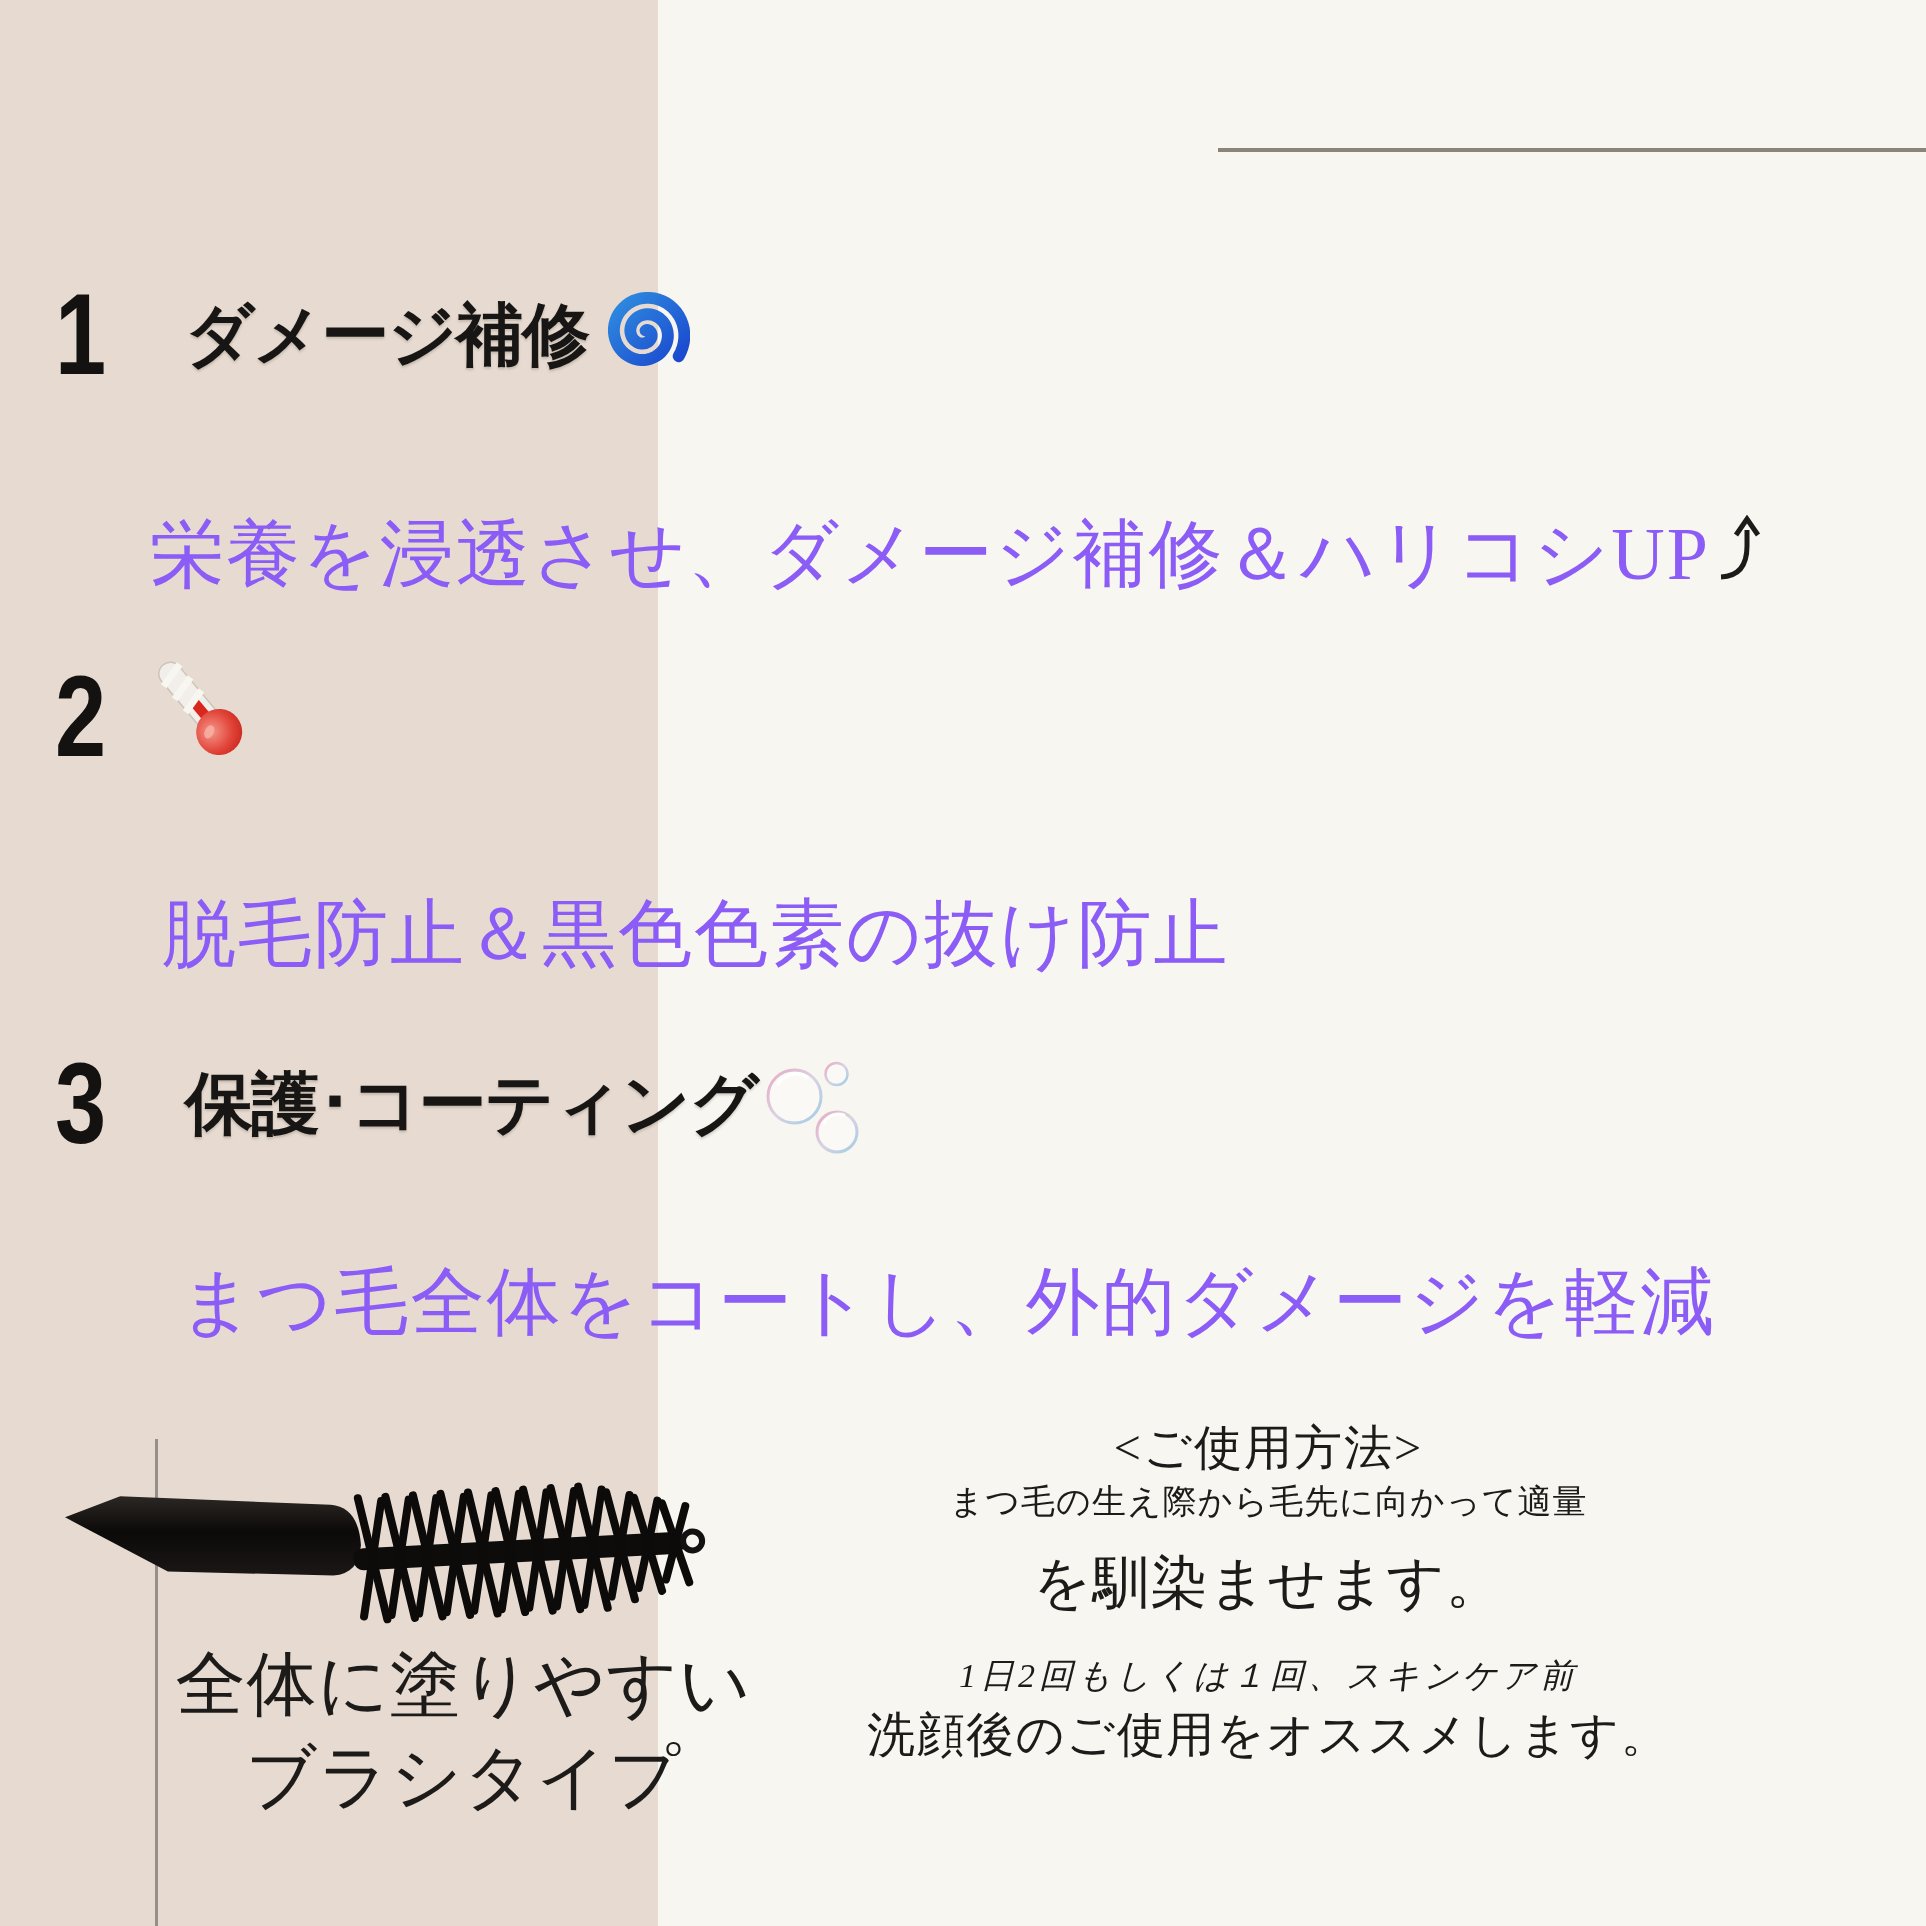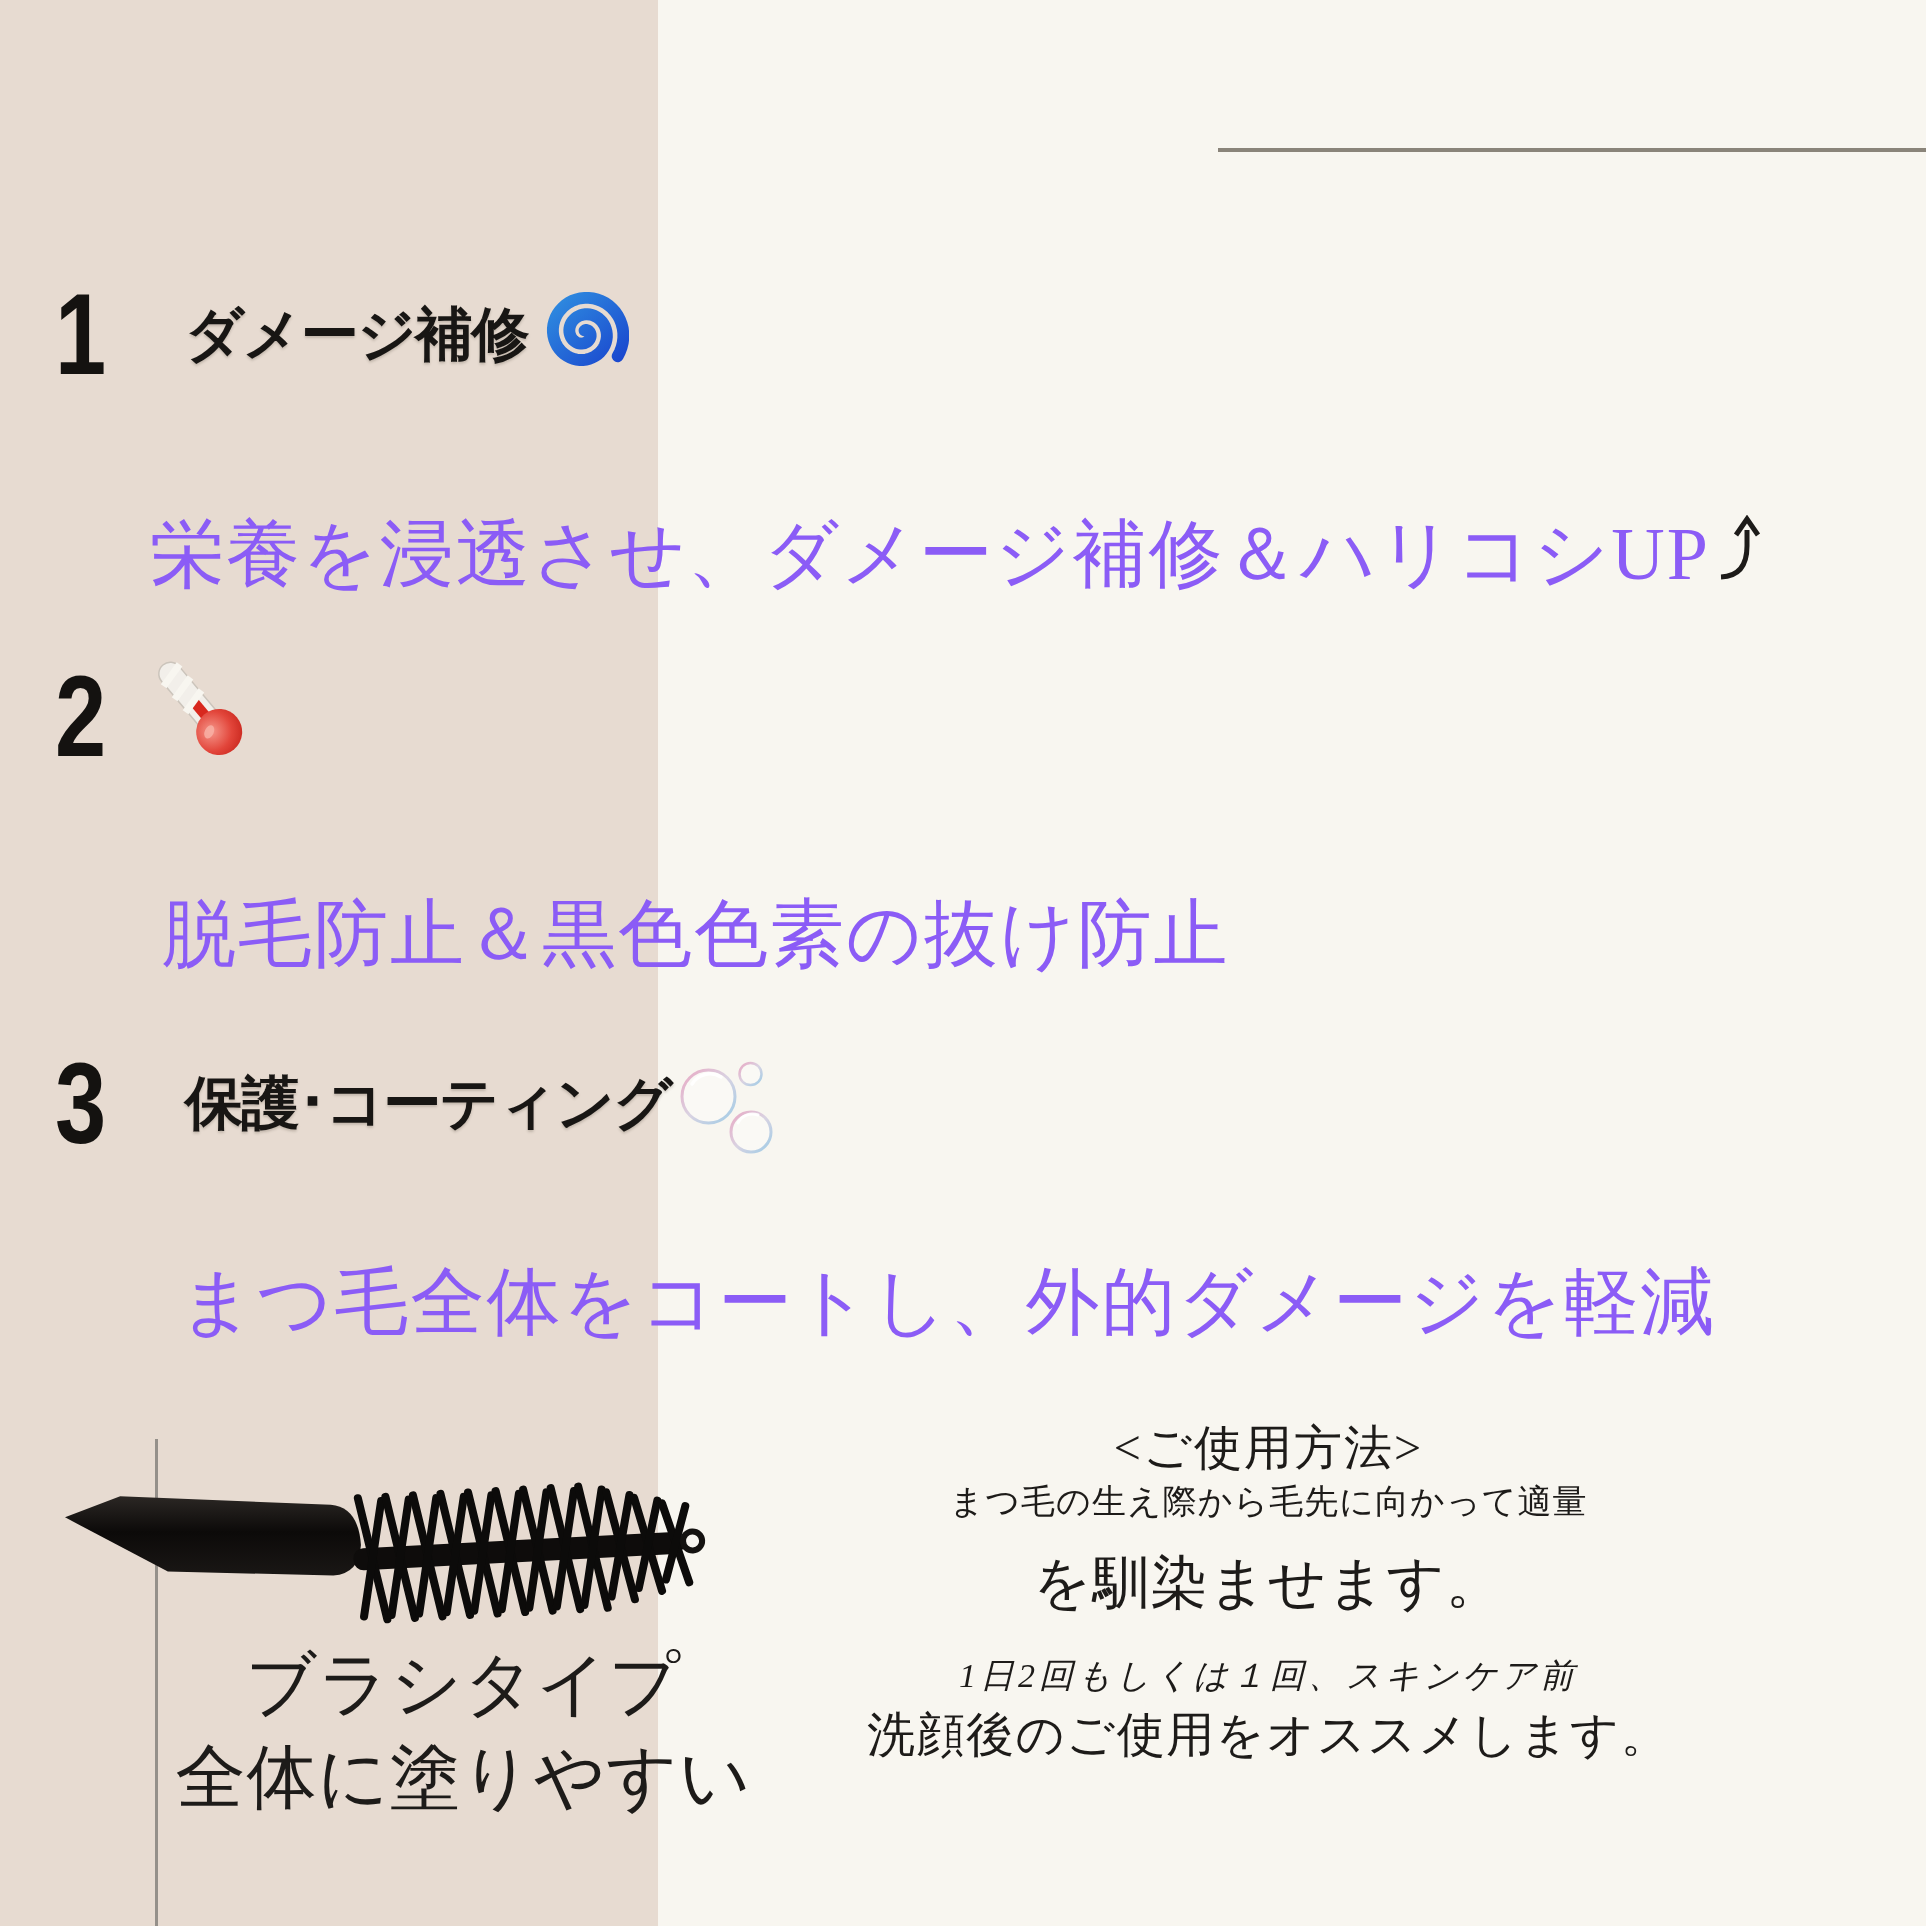--- a/index.html
+++ b/index.html
@@ -23,21 +23,21 @@
   .row-1{top:272px;}
   .row-2{top:654px;}
   .row-3{top:1041px;}
   .feature-num{
     width:75px;flex:0 0 75px;
     font-family:"Liberation Sans","DejaVu Sans",sans-serif;
     font-weight:700;font-size:115px;line-height:1;color:#141210;
     transform:scaleX(.8);transform-origin:left center;
   }
   .feature-title{
-    margin:0 0 0 55px;font-weight:700;font-size:58px;letter-spacing:-1.5px;
+    margin:0 0 0 55px;font-weight:700;font-size:68px;letter-spacing:-1.5px;
     line-height:1;white-space:nowrap;color:#181614;
     text-shadow:0 1.5px 2.5px rgba(70,58,45,.22);
     text-align:right;
   }
   .feature-icon{display:inline-block;line-height:0;}
   .icon-cyclone{margin-left:11px;margin-top:-4px;}
   .icon-thermo{margin-left:0px;margin-top:-5px;}
   .icon-bubbles{margin-left:6px;margin-top:3px;}
 
   
@@ -172,22 +172,22 @@
           <line x1="1150" y1="54" x2="1196" y2="242"></line>
           <line x1="1196" y1="62" x2="1150" y2="234"></line>
           <line x1="1205" y1="68" x2="1251" y2="228"></line>
           <line x1="1251" y1="76" x2="1205" y2="220"></line>
         </g>
       <circle cx="1262" cy="146" r="19" fill="none" stroke="#141210" stroke-width="12"></circle>
     </g>
   </svg>
 </div>
 <div class="abs brush-note">
+  <div class="note-line">全体に塗りやすい</div>
   <div class="note-line">ブラシタイプ</div>
-  <div class="note-line">全体に塗りやすい</div>
 </div>
 
 <div class="abs usage">
   <p class="u-title">&lt;ご使用方法&gt;</p>
   <p class="u-line1">まつ毛の生え際から毛先に向かって適量</p>
   <p class="u-line2">を馴染ませます。</p>
   <p class="u-line3">1日2回もしくは１回、スキンケア前</p>
   <p class="u-line4">洗顔後のご使用をオススメします。</p>
 </div>
 

